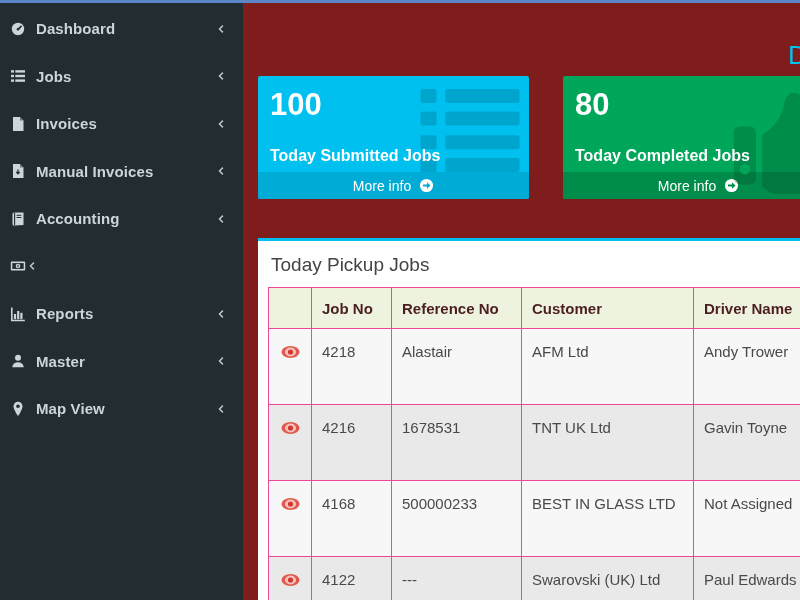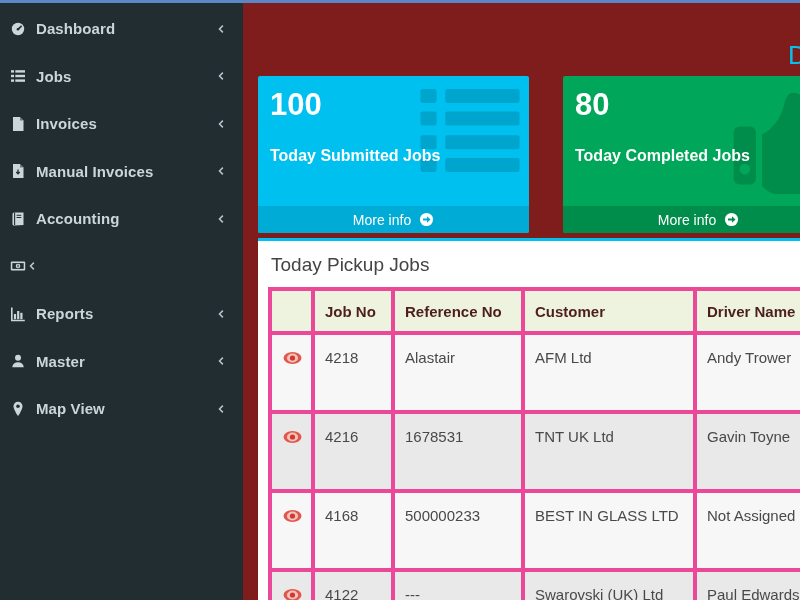--- a/index.html
+++ b/index.html
@@ -15,21 +15,21 @@
   .sidebar{position:absolute;left:0;top:3px;width:243px;height:597px;background:#222d32;}
   .nav{list-style:none;margin:0;padding:2px 0 0 0;}
   .nav-item{height:47.5px;display:flex;align-items:center;padding:0 16px 0 10px;
     color:#ccd6da;cursor:pointer;text-decoration:none;}
   .nav-ic{width:16px;height:16px;flex:0 0 16px;color:#ccd6da;}
   .nav-label{margin-left:10px;font-size:15px;font-weight:600;letter-spacing:.1px;flex:1;}
   .chev{width:12px;height:12px;color:#b9c6cc;}
   
   .clipped-d{position:absolute;left:788px;top:40px;font-size:26px;color:#00c3f0;font-weight:400;}
   
-  .small-box{position:absolute;width:271px;height:157px;border-radius:2px;color:#fff;overflow:hidden;}
+  .small-box{position:absolute;width:271px;height:123px;border-radius:2px;color:#fff;overflow:hidden;}
   .small-box.aqua{left:258px;top:76px;background:#00c0ef;}
   .small-box.green{left:563px;top:76px;background:#00a65a;}
   .sb-inner{position:relative;padding:11px 10px 0 12px;z-index:2;}
   .sb-value{font-size:31px;font-weight:600;line-height:36px;margin:0;}
   .sb-label{margin:24px 0 0 0;font-size:16px;font-weight:600;}
   .sb-icon{position:absolute;z-index:1;}
   .aqua .sb-icon{right:6px;top:13px;width:106px;height:84px;}
   .green .sb-icon{left:166px;top:10px;width:112px;height:108px;}
   .sb-footer{position:absolute;left:0;right:0;bottom:0;height:27px;display:flex;
     align-items:center;justify-content:center;gap:8px;font-size:14px;color:#fff;
@@ -38,21 +38,21 @@
   .green .sb-footer{background:#008d4c;}
   .mi-ic{width:15px;height:15px;}
   .aqua .mi-arrow{fill:#00acd6;}
   .green .mi-arrow{fill:#008d4c;}
   
   .panel{position:absolute;left:258px;top:238px;width:577px;height:362px;background:#fff;
     border-top:3px solid #00c0ef;box-shadow:0 1px 1px rgba(0,0,0,.08);}
   .panel-title{padding:13px 15px 11px 13px;font-size:19px;color:#444;}
   .panel-body{padding:0 10px 10px 10px;}
   table.jobs{border-collapse:collapse;table-layout:fixed;width:575px;font-size:15px;color:#494949;}
-  table.jobs th,table.jobs td{border:4px solid #ec4899;}
+  table.jobs th,table.jobs td{border:1px solid #ec4899;}
   table.jobs th{background:#eef3df;color:#4c1e1e;font-weight:700;text-align:left;
     padding:10px 10px;height:20px;}
   table.jobs td{height:61px;vertical-align:top;padding:14px 10px 0 10px;}
   table.jobs tr.odd td{background:#f7f7f7;}
   table.jobs tr.even td{background:#e9e9e9;}
   td.eye-cell{text-align:center;padding-left:0;padding-right:0;cursor:pointer;}
   .eye-ic{width:21px;height:14px;margin-top:2px;}
   .col-eye{width:43px;}.col-job{width:80px;}.col-ref{width:130px;}
   .col-cust{width:172px;}.col-drv{width:150px;}
 </style>

